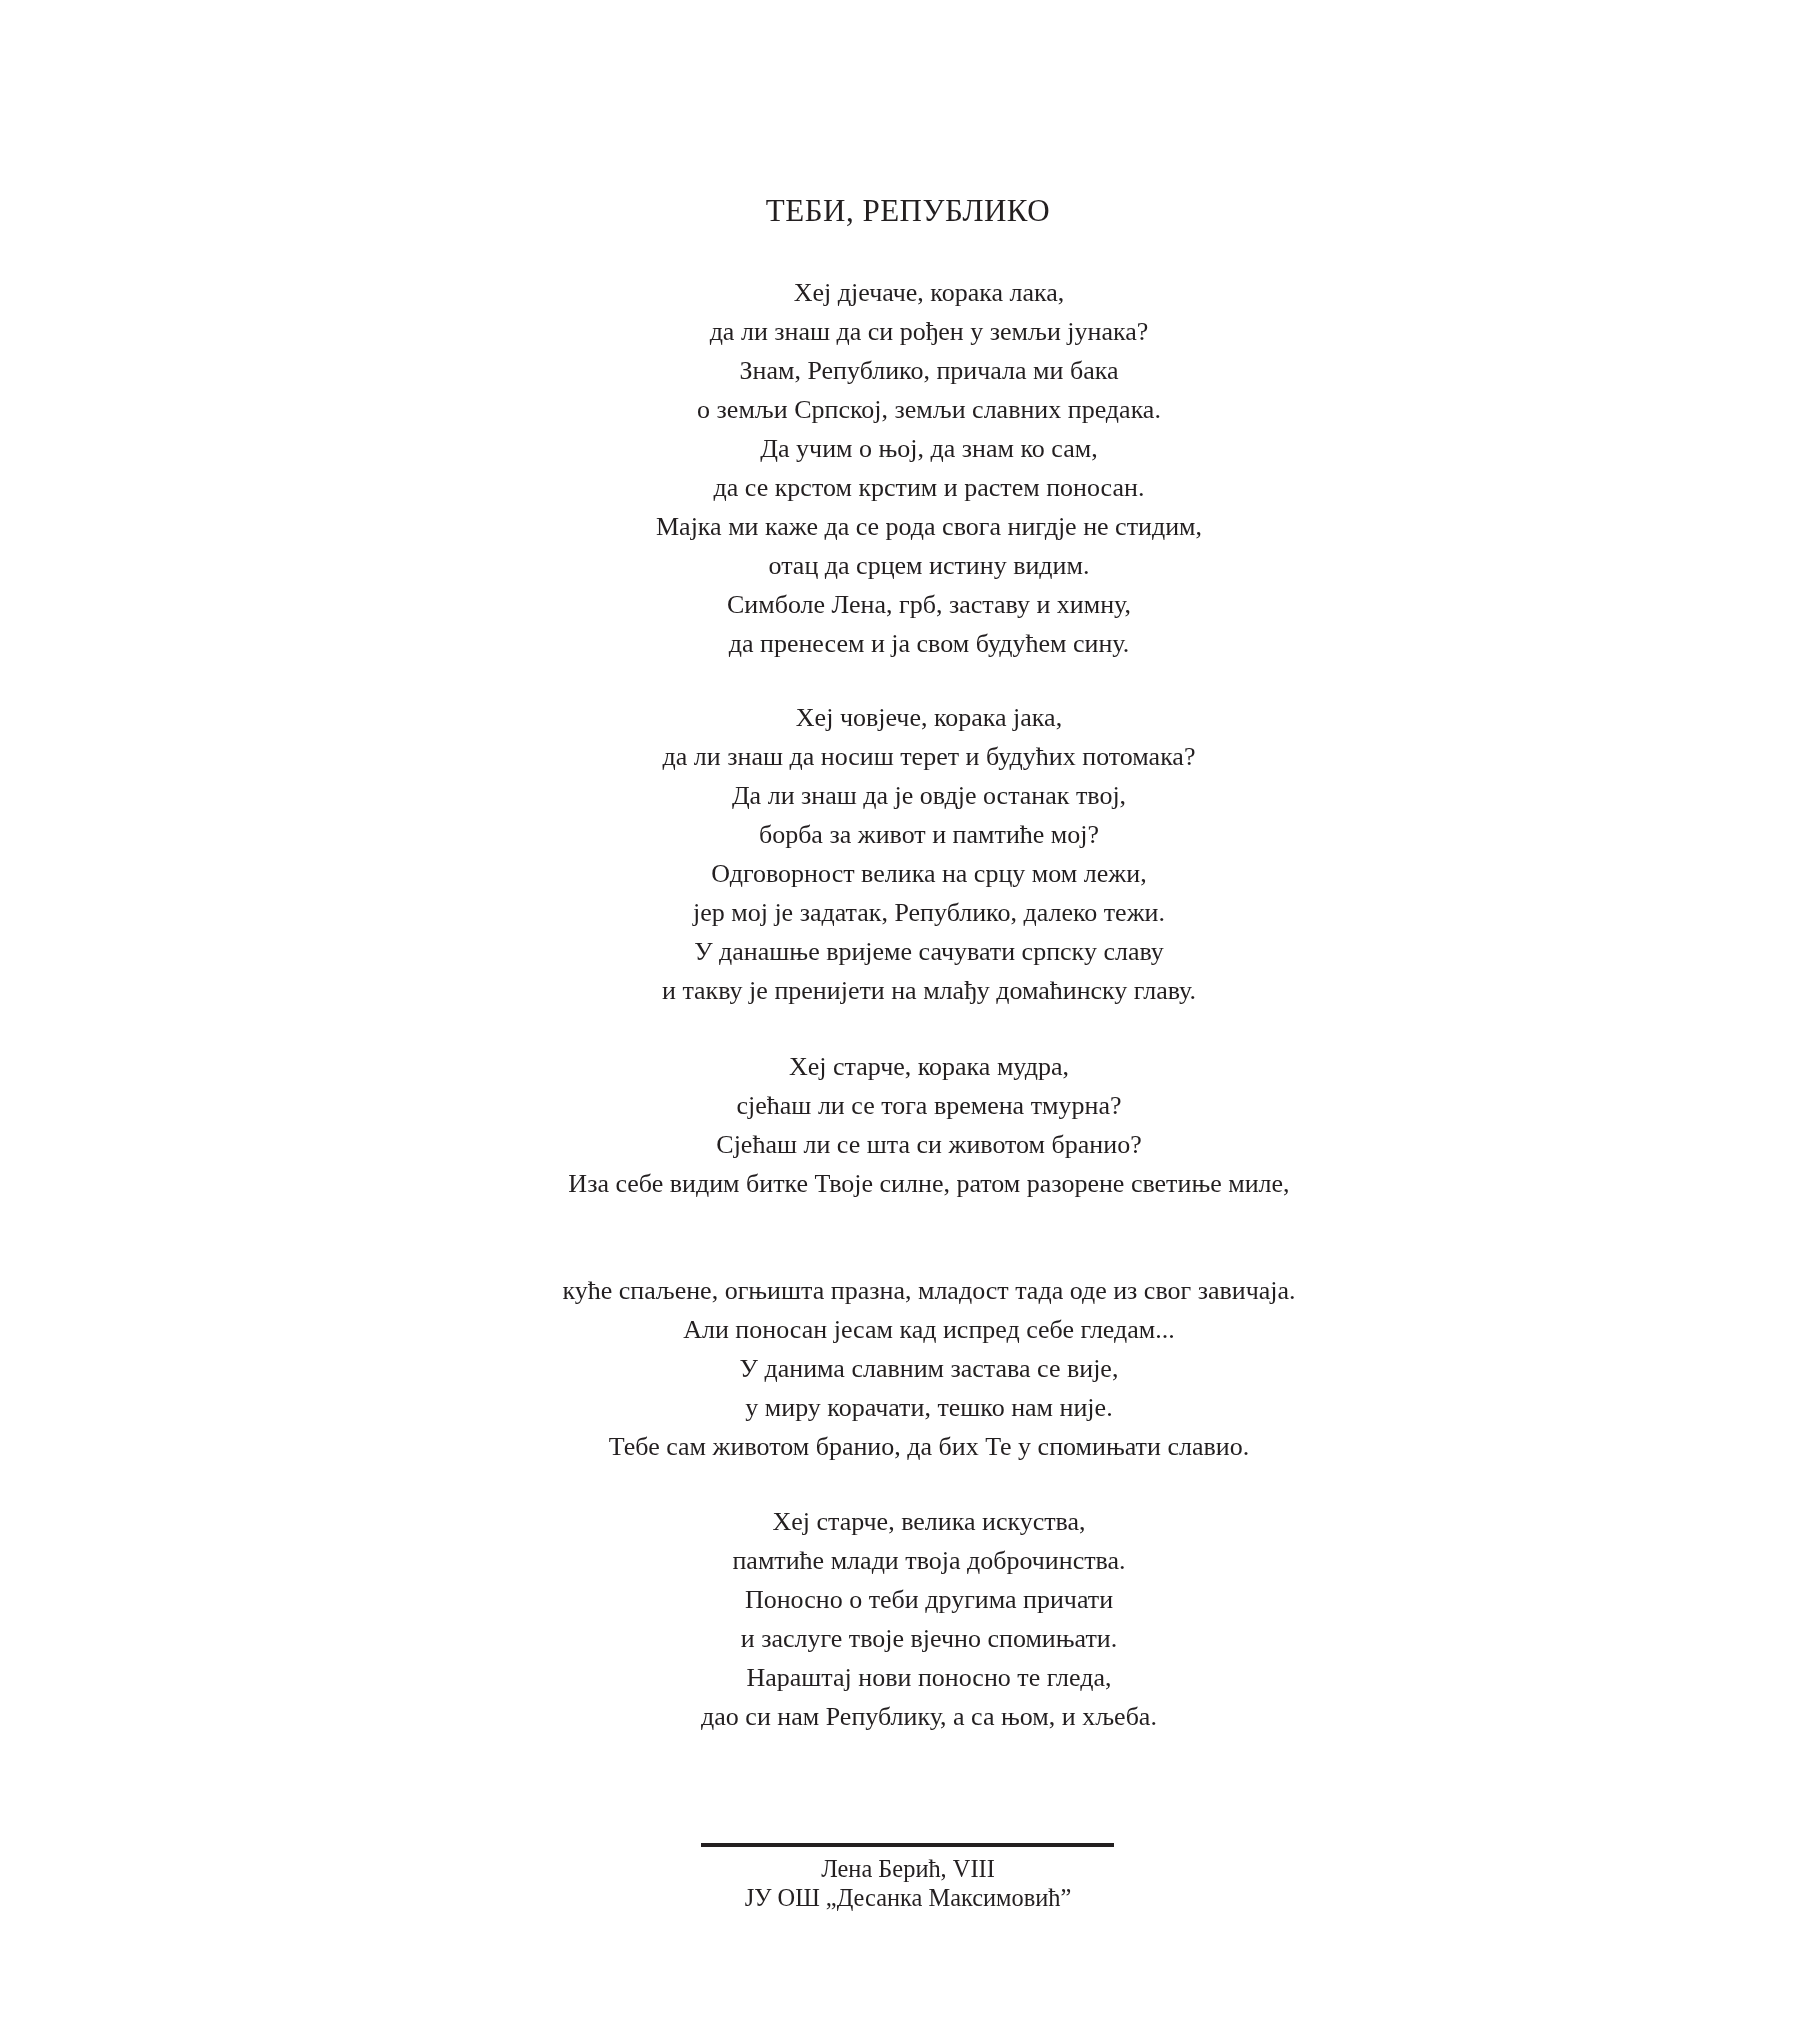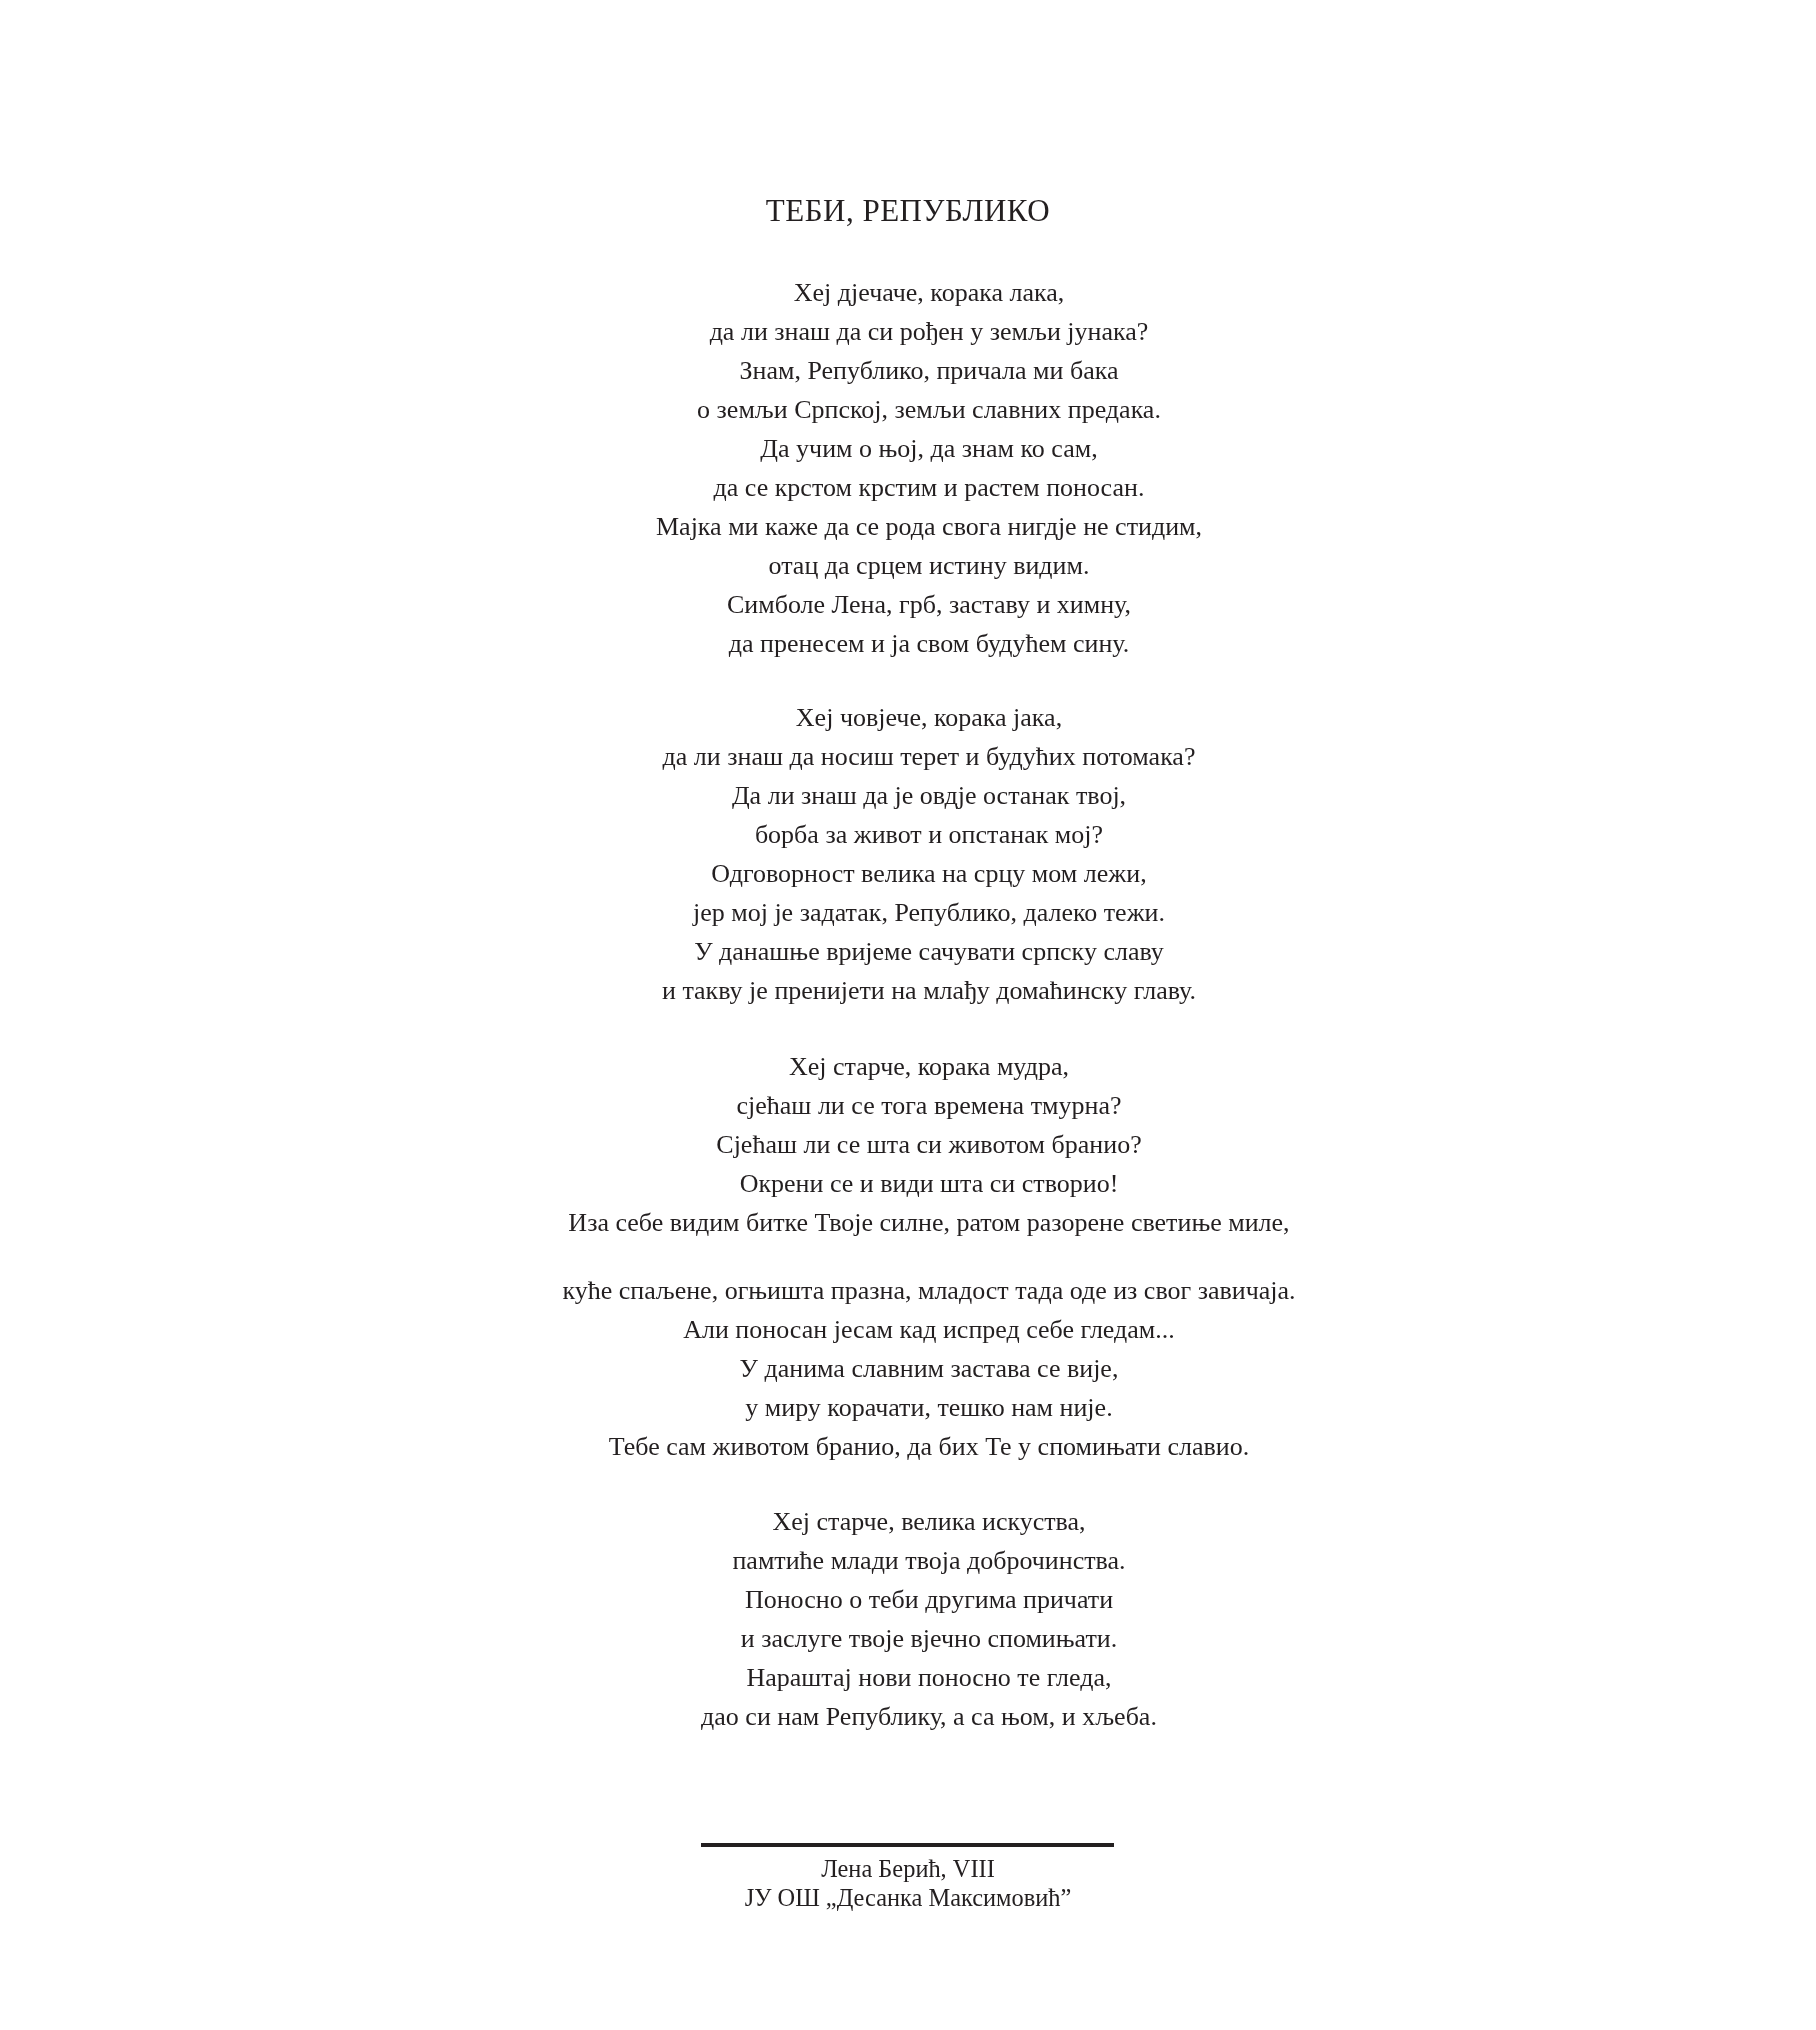--- a/index.html
+++ b/index.html
@@ -89,32 +89,31 @@
     <span class="line">Мајка ми каже да се рода свога нигдје не стидим,</span>
     <span class="line">отац да срцем истину видим.</span>
     <span class="line">Симболе Лена, грб, заставу и химну,</span>
     <span class="line">да пренесем и ја свом будућем сину.</span>
   </div>
 
   <div class="stanza" id="stanza-2">
     <span class="line">Хеј човјече, корака јака,</span>
     <span class="line">да ли знаш да носиш терет и будућих потомака?</span>
     <span class="line">Да ли знаш да је овдје останак твој,</span>
-    <span class="line">борба за живот и опстанак мој?</span>
+    <span class="line">борба за живот и памтиће мој?</span>
     <span class="line">Одговорност велика на срцу мом лежи,</span>
     <span class="line">јер мој је задатак, Републико, далеко тежи.</span>
     <span class="line">У данашње вријеме сачувати српску славу</span>
     <span class="line">и такву је пренијети на млађу домаћинску главу.</span>
   </div>
 
   <div class="stanza" id="stanza-3a">
     <span class="line">Хеј старче, корака мудра,</span>
     <span class="line">сјећаш ли се тога времена тмурна?</span>
     <span class="line">Сјећаш ли се шта си животом бранио?</span>
-    <span class="line">Окрени се и види шта си створио!</span>
     <span class="line">Иза себе видим битке Твоје силне, ратом разорене светиње миле,</span>
   </div>
 
   <div class="stanza" id="stanza-3b">
     <span class="line">куће спаљене, огњишта празна, младост тада оде из свог завичаја.</span>
     <span class="line">Али поносан јесам кад испред себе гледам...</span>
     <span class="line">У данима славним застава се вије,</span>
     <span class="line">у миру корачати, тешко нам није.</span>
     <span class="line">Тебе сам животом бранио, да бих Те у спомињати славио.</span>
   </div>

